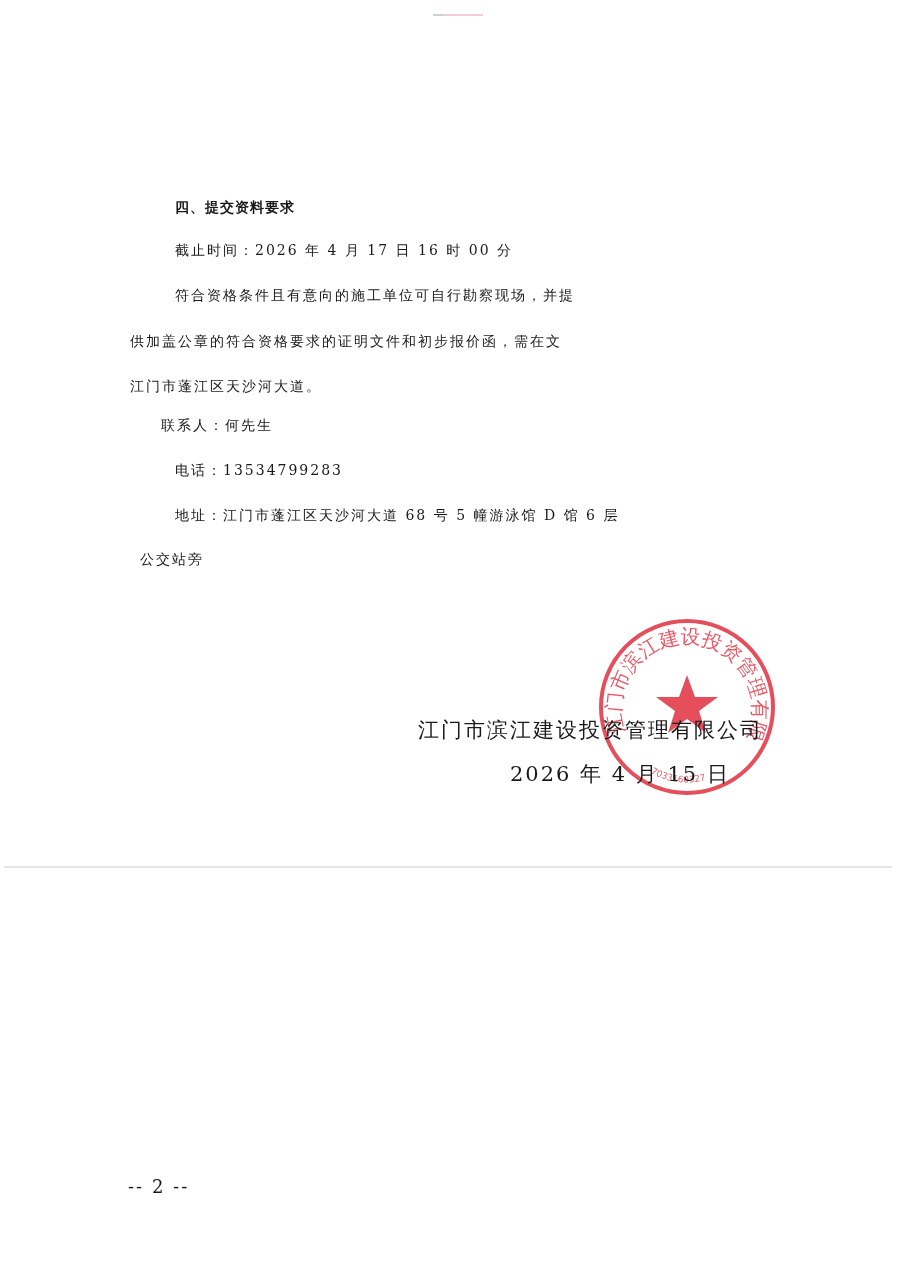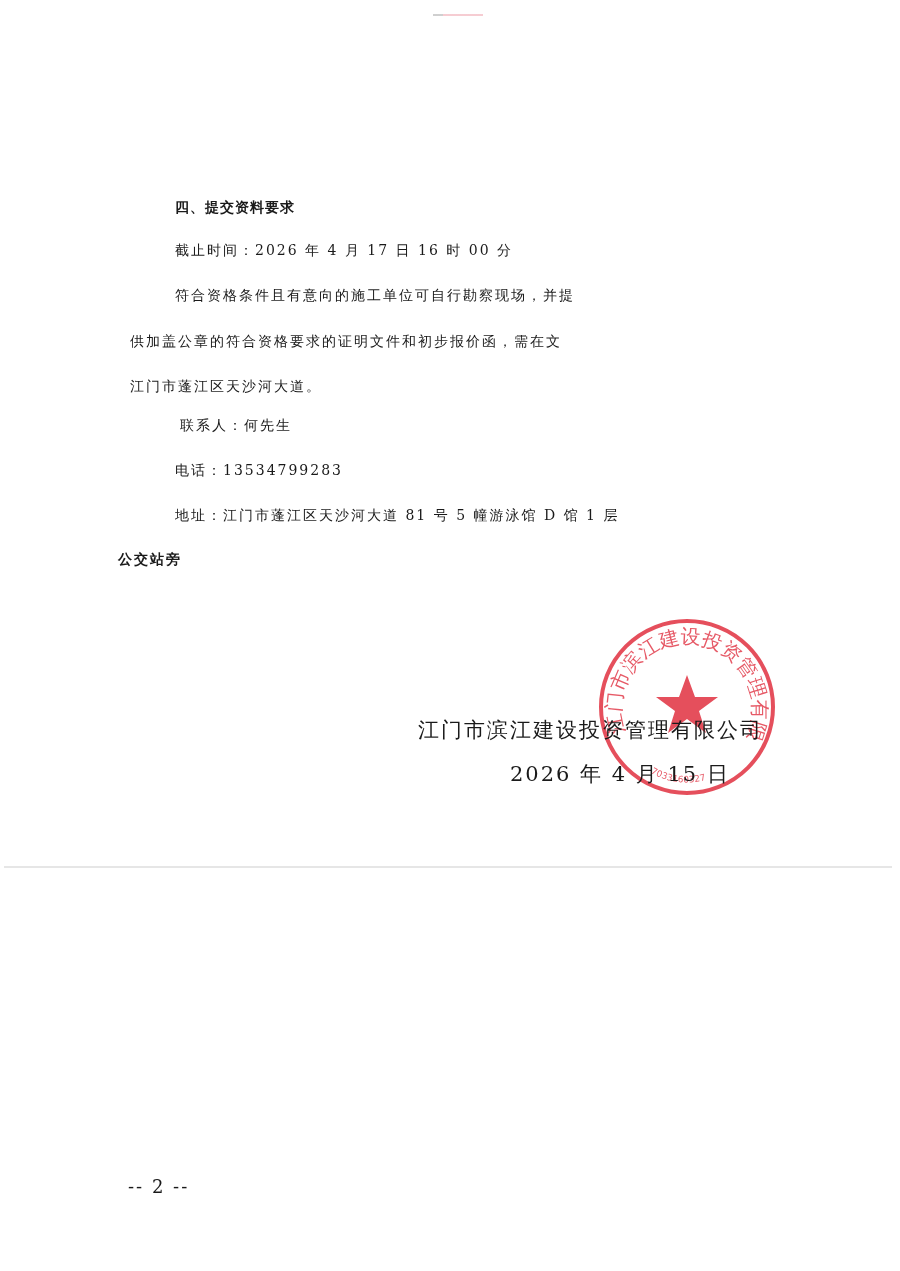--- a/index.html
+++ b/index.html
@@ -17,24 +17,24 @@
 </head>
 <body>
 
 <div class="top-mark"></div>
 
 <div class="line heading" style="left:175px; top:193px;">四、提交资料要求</div>
 <div class="line" style="left:175px; top:236px;">截止时间：2026 年 4 月 17 日 16 时 00 分</div>
 <div class="line" style="left:175px; top:281px;">符合资格条件且有意向的施工单位可自行勘察现场，并提</div>
 <div class="line" style="left:130px; top:327px;">供加盖公章的符合资格要求的证明文件和初步报价函，需在文</div>
 <div class="line" style="left:130px; top:372px;">江门市蓬江区天沙河大道。</div>
-<div class="line" style="left:180px; top:411px;">联系人：何先生</div>
+<div class="line" style="left:161px; top:411px;">联系人：何先生</div>
 <div class="line" style="left:175px; top:456px;">电话：13534799283</div>
-<div class="line" style="left:175px; top:501px;">地址：江门市蓬江区天沙河大道 81 号 5 幢游泳馆 D 馆 1 层</div>
-<div class="line" style="left:118px; top:545px;font-weight:bold;">公交站旁</div>
+<div class="line" style="left:175px; top:501px;">地址：江门市蓬江区天沙河大道 68 号 5 幢游泳馆 D 馆 6 层</div>
+<div class="line" style="left:140px; top:545px;">公交站旁</div>
 
 <svg class="seal" viewBox="0 0 180 180">
   <defs>
     <path id="sealArc" d="M 30 120 A 66 66 0 1 1 150 120"></path>
     <path id="sealArcBottom" d="M 45 150 A 72 72 0 0 0 140 145"></path>
   </defs>
   <circle cx="90" cy="90" r="86" fill="none" stroke="#e03040" stroke-width="4" opacity="0.85"></circle>
   <polygon points="90,58 98,80 121,80 102,94 109,116 90,102 71,116 78,94 59,80 82,80" fill="#e03040" opacity="0.85"></polygon>
   <text font-size="20" fill="#e03040" opacity="0.8" font-family="DejaVu Sans, sans-serif">
     <textPath href="#sealArc" startOffset="2%">江门市滨江建设投资管理有限公司</textPath>

